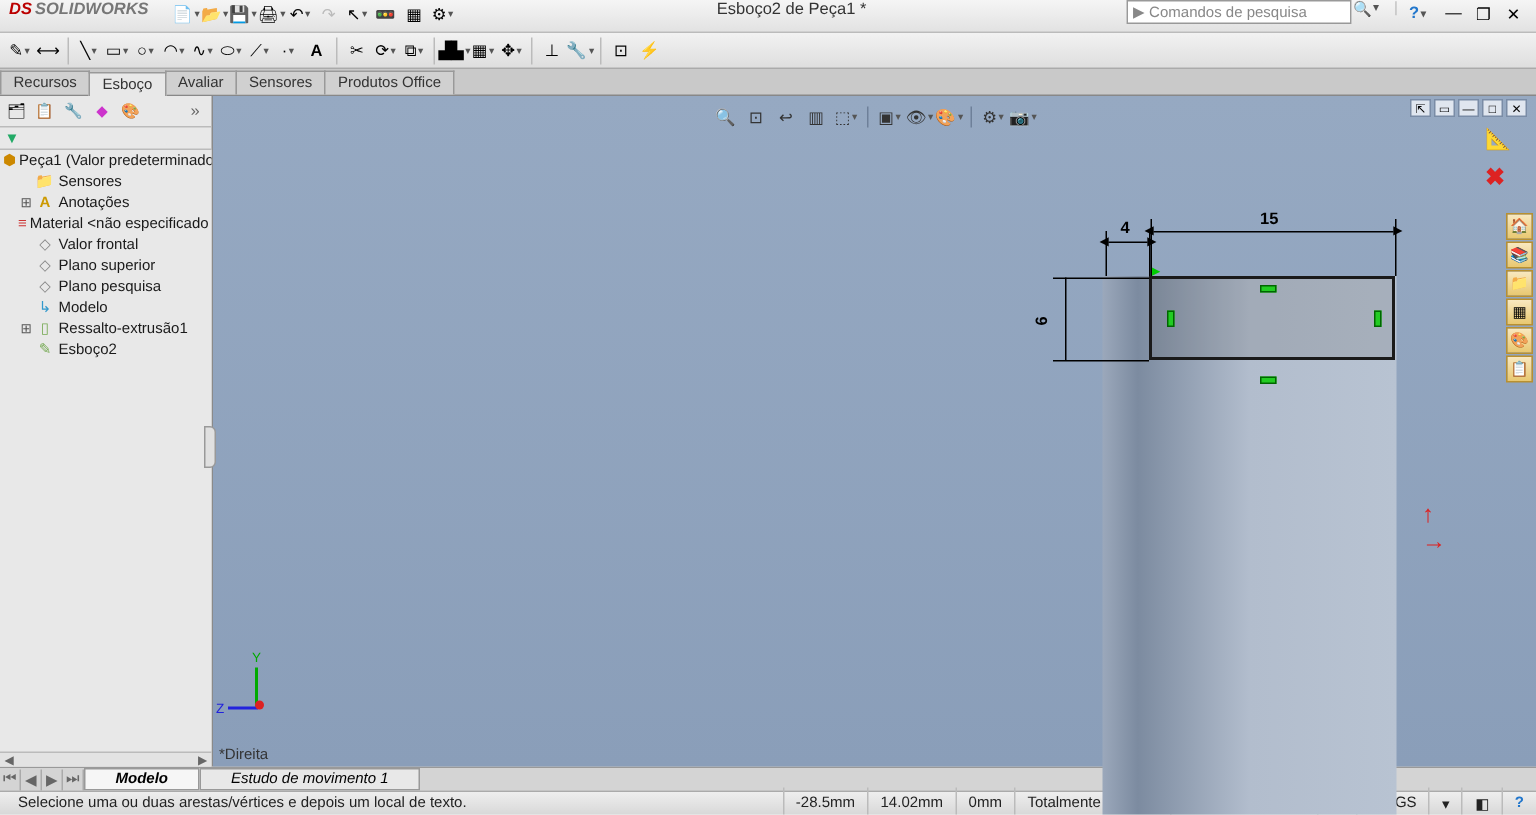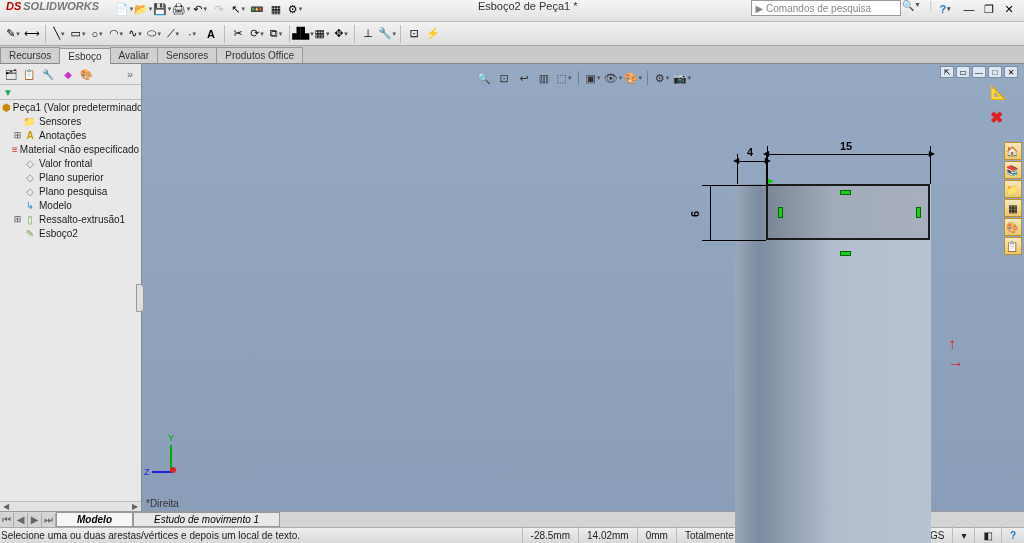--- a/index.html
+++ b/index.html
@@ -92,21 +92,21 @@
   .panel-splitter { position: absolute; left: -6px; top: 220px; width: 8px; height: 28px; background: #e0e0e0; border: 1px solid #999; border-radius: 0 4px 4px 0; cursor: pointer; }
   
   
   .bottom-tabs { height: 16px; background: #d4d4d4; border-top: 1px solid #999; display: flex; align-items: center; font-size: 10px; }
   .bnav { width: 14px; height: 14px; display: flex; align-items: center; justify-content: center; border-right: 1px solid #aaa; cursor: pointer; color: #666; }
   .btab { padding: 1px 20px; border: 1px solid #999; background: #e8e8e8; cursor: pointer; font-style: italic; }
   .btab.active { background: #f6f6f6; font-weight: bold; }
   
   
   .status { height: 16px; background: linear-gradient(#eee,#d8d8d8); border-top: 1px solid #aaa; display: flex; align-items: center; font-size: 10px; color: #222; }
-  .status-msg { flex: 1; padding-left: 1px; }
+  .status-msg { flex: 1; padding-left: 12px; }
   .status-cell { padding: 11px 8px; border-left: 1px solid #bbb; height: 100%; display: flex; align-items: center; }
   
   
   .hscroll { height: 10px; background: #e3e3e3; border-top: 1px solid #bbb; display: flex; }
   .hscroll .arrow { width: 12px; text-align: center; font-size: 8px; color: #666; cursor: pointer; }
   .hscroll .thumb { flex: 1; }
 </style>
 </head>
 <body>
 

